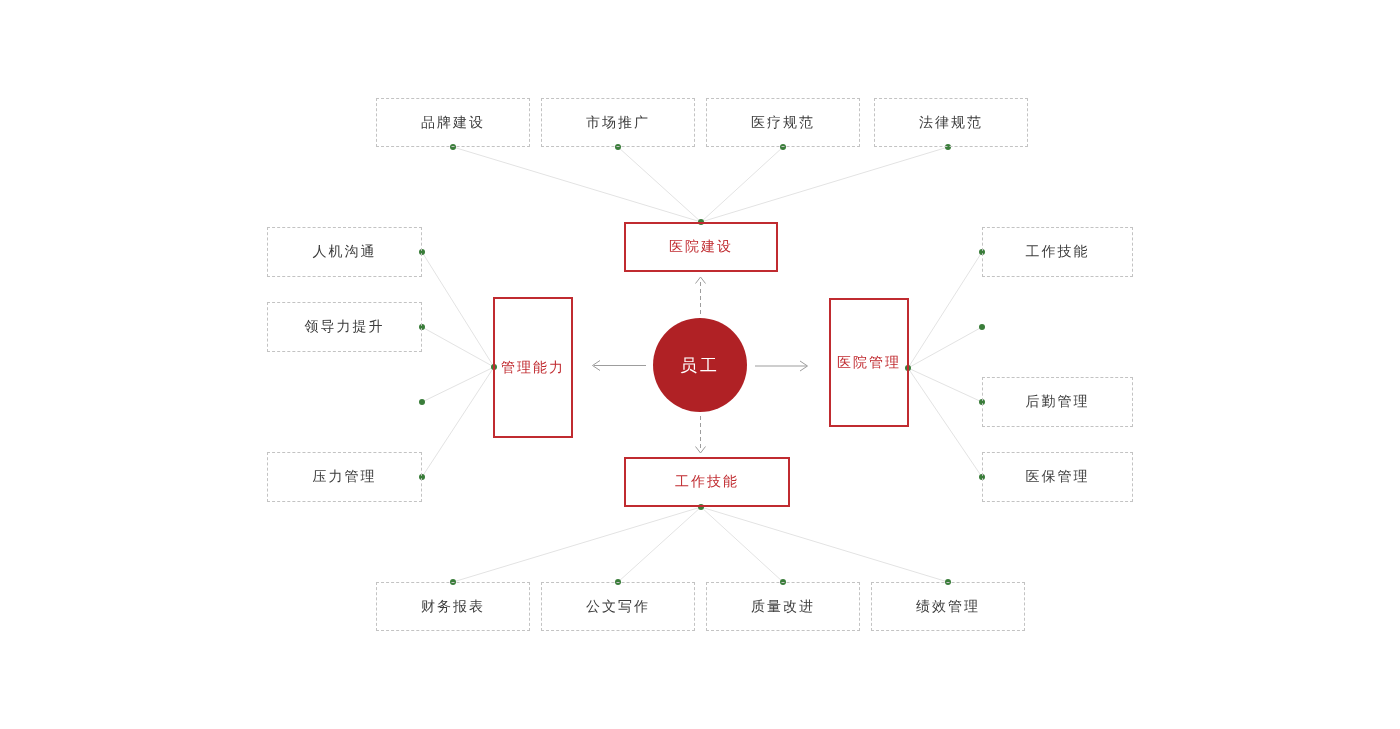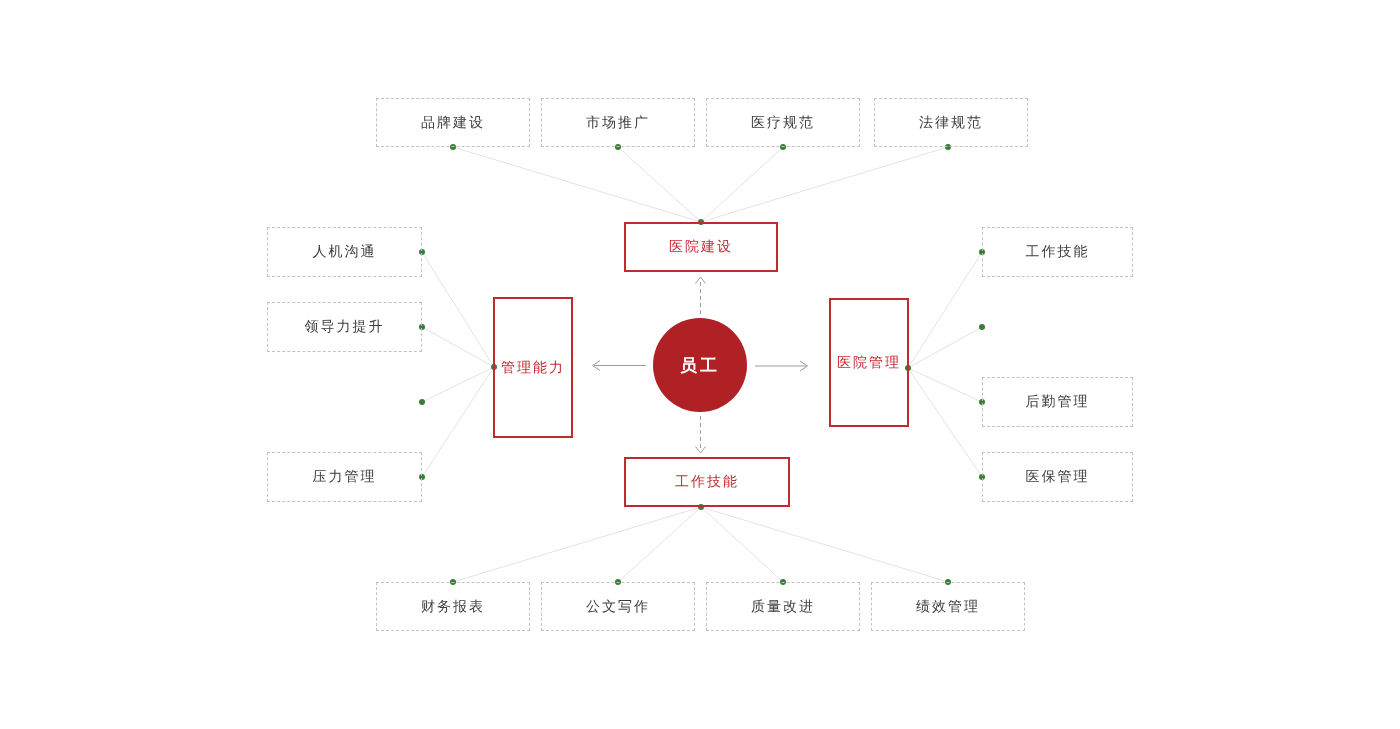--- a/index.html
+++ b/index.html
@@ -19,21 +19,21 @@
     display:flex;align-items:center;justify-content:center;
   }
   .branch-box{
     position:absolute;box-sizing:border-box;border:2px solid var(--border-red,#c02b30);
     color:var(--text-red,#c02b30);font-size:14px;letter-spacing:2px;
     display:flex;align-items:center;justify-content:center;text-align:center;
   }
   .center-circle{
     position:absolute;left:653px;top:318px;width:94px;height:94px;border-radius:50%;
     background:var(--primary-red,#b02125);color:#ffffff;font-size:17px;letter-spacing:3px;
-    display:flex;align-items:center;justify-content:center;font-weight:bold;
+    display:flex;align-items:center;justify-content:center;
   }
 </style>
 </head>
 <body>
 
 <div class="canvas">
 
   <svg class="wires" viewBox="0 0 1400 729" xmlns="http://www.w3.org/2000/svg">
 
     <g>

